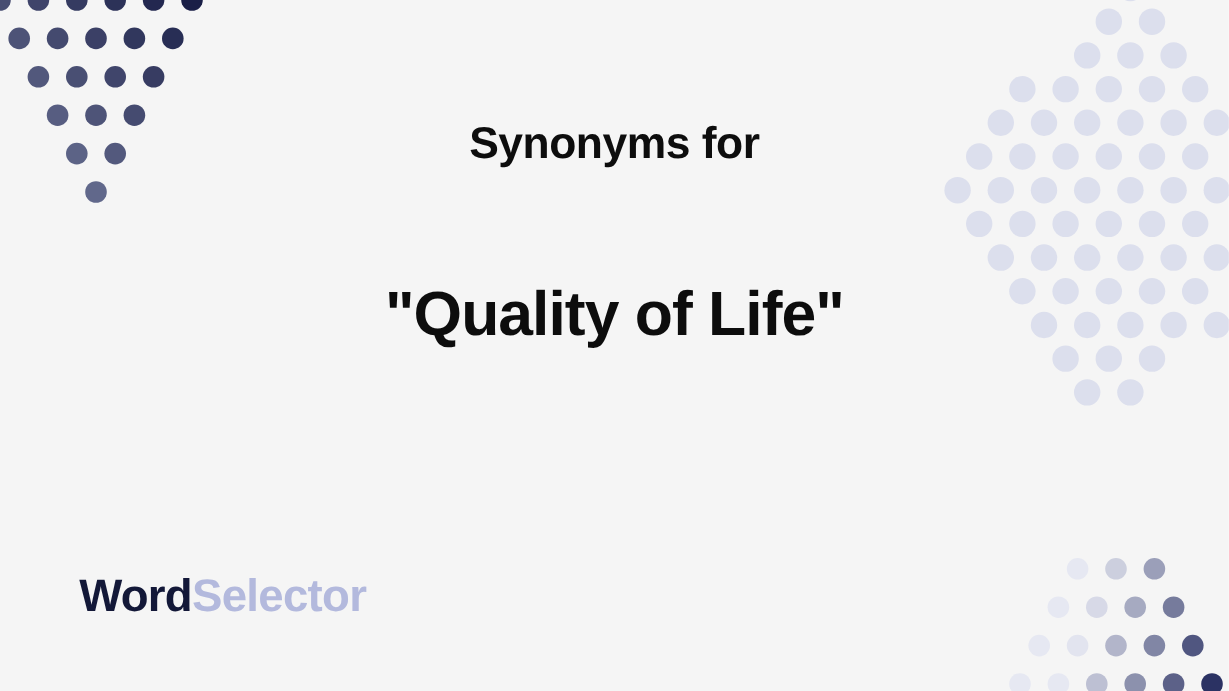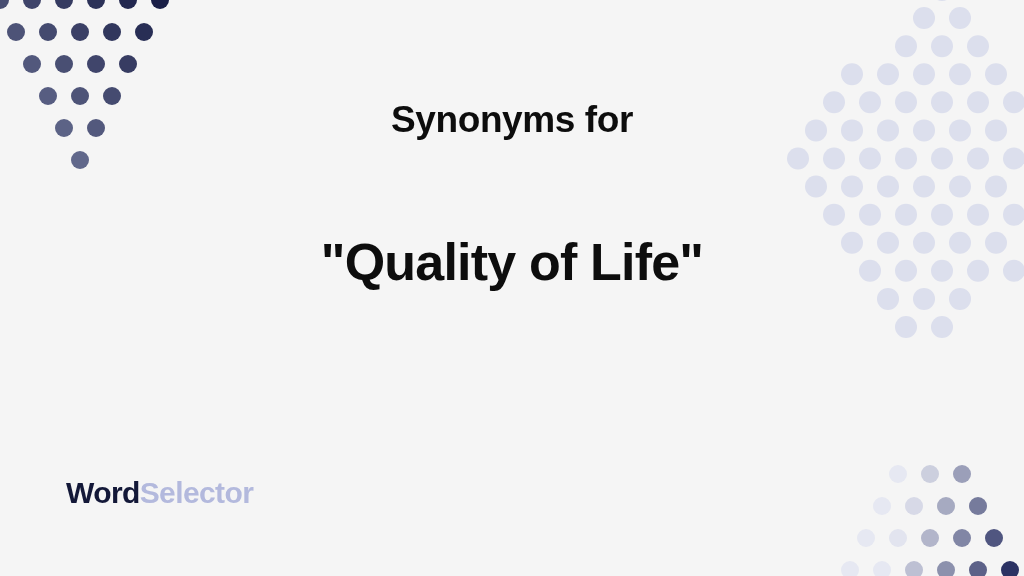--- a/index.html
+++ b/index.html
@@ -67,21 +67,21 @@
     line-height: 1.1;
     text-align: center;
     white-space: nowrap;
   }
 
   
   .logo {
     position: absolute;
     left: 66px;
     top: 478px;
-    font-size: 30px;
+    font-size: 38px;
     font-weight: bold;
     letter-spacing: -0.6px;
     line-height: 1;
     white-space: nowrap;
   }
   .logo .logo-word {
     color: #131838;
   }
   .logo .logo-selector {
     color: #b3b9dd;

